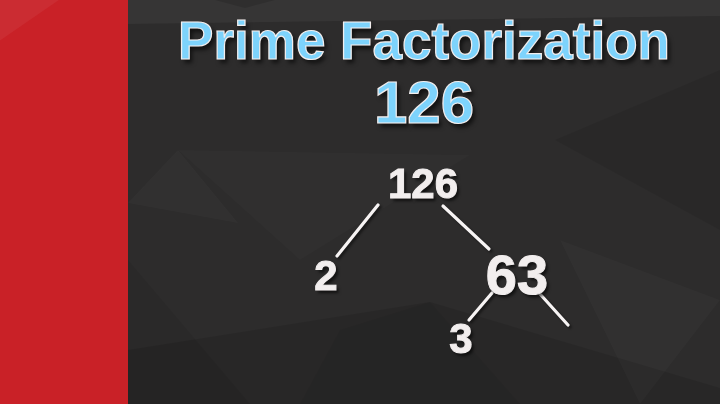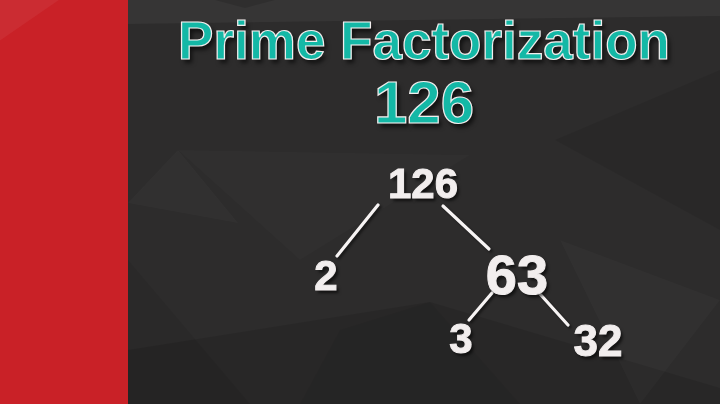--- a/index.html
+++ b/index.html
@@ -35,21 +35,21 @@
     position: absolute;
     inset: 0;
     background: rgba(255,255,255,0.05);
     clip-path: polygon(0 0, 46% 0, 0 10%);
   }
   .title-line1, .title-line2 {
     position: absolute;
     left: 128px;
     right: 0;
     text-align: center;
-    color: #14b8a6;
+    color: #7dd3fc;
     font-weight: bold;
     line-height: 1;
     white-space: nowrap;
     text-shadow: 3px 4px 4px rgba(0,0,0,0.60);
     -webkit-text-stroke: 1.2px #f2eeee;
     letter-spacing: 0px;
   }
   .title-line1 {
     top: 14px;
     font-size: 53px;
@@ -108,15 +108,14 @@
     <line x1="378" y1="205" x2="337" y2="256" stroke="#f7f4f4" stroke-width="3.2" stroke-linecap="round"></line>
     <line x1="443" y1="206" x2="489" y2="249" stroke="#f7f4f4" stroke-width="3.2" stroke-linecap="round"></line>
     <line x1="492" y1="293" x2="469" y2="320" stroke="#f7f4f4" stroke-width="3.2" stroke-linecap="round"></line>
     <line x1="540" y1="294" x2="568" y2="325" stroke="#f7f4f4" stroke-width="3.2" stroke-linecap="round"></line>
   </svg>
 
   <div class="tree-node node-root">126</div>
   <div class="tree-node node-2">2</div>
   <div class="tree-node node-63">63</div>
   <div class="tree-node node-3">3</div>
-  <div class="tree-node node-32">32</div>
 
 </div>
 
 </body></html>

